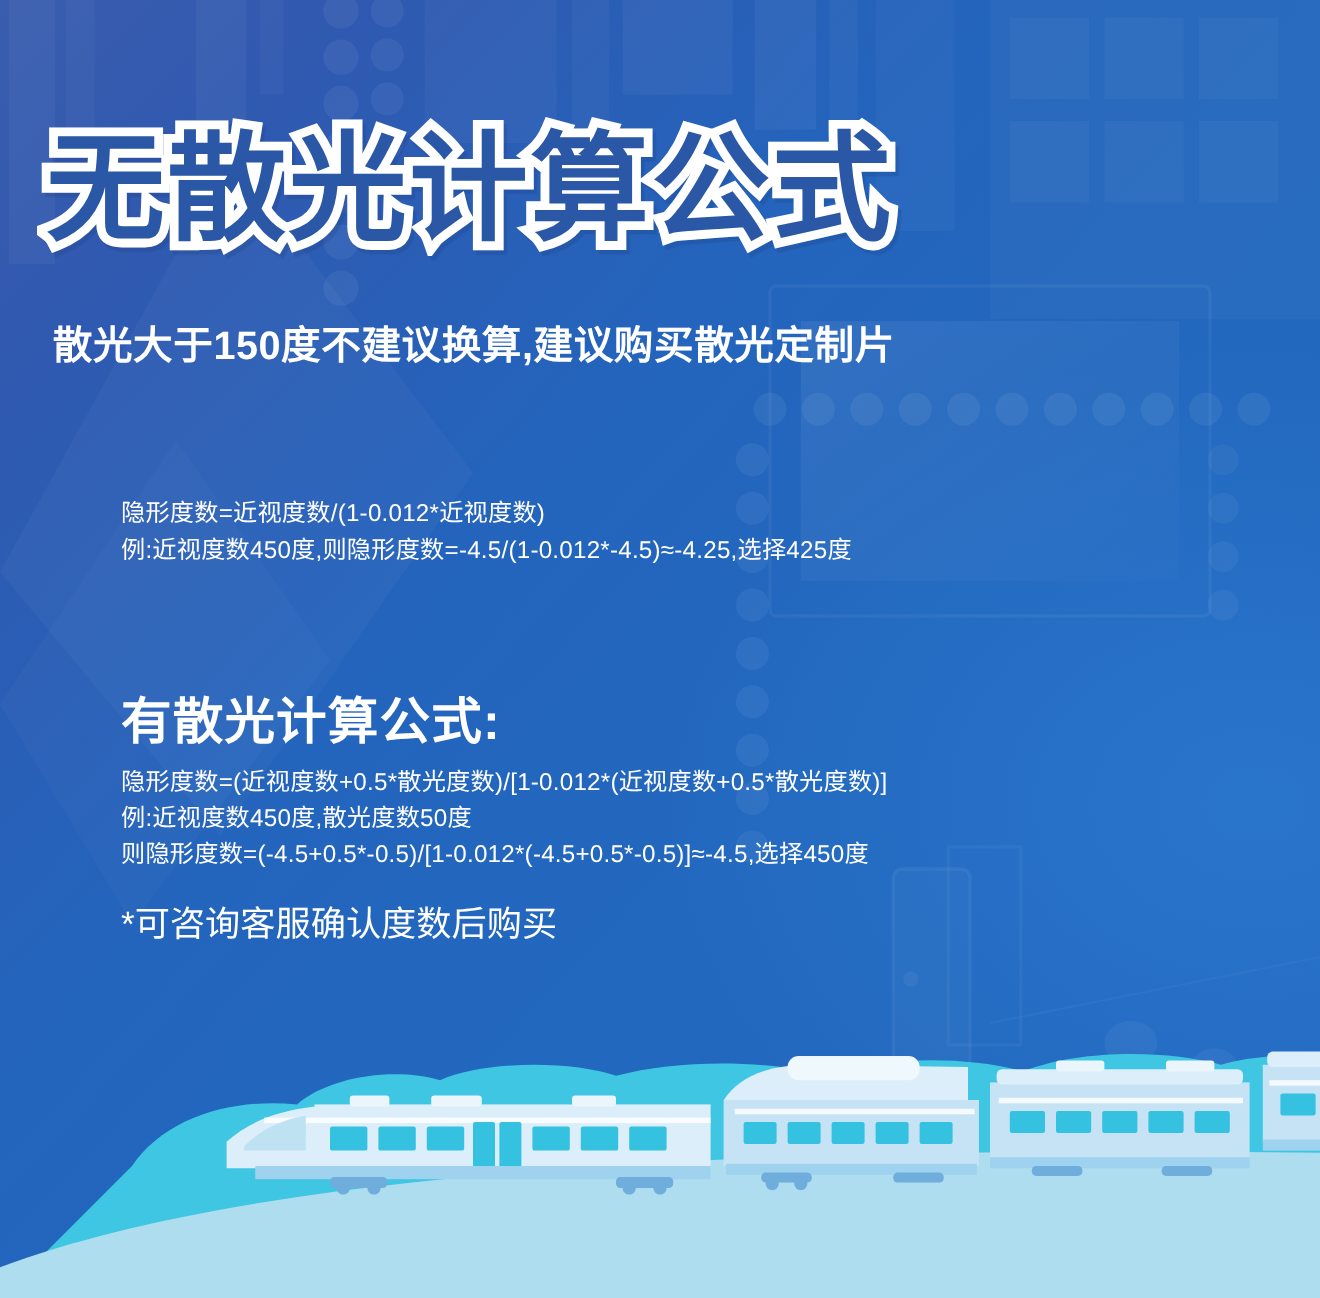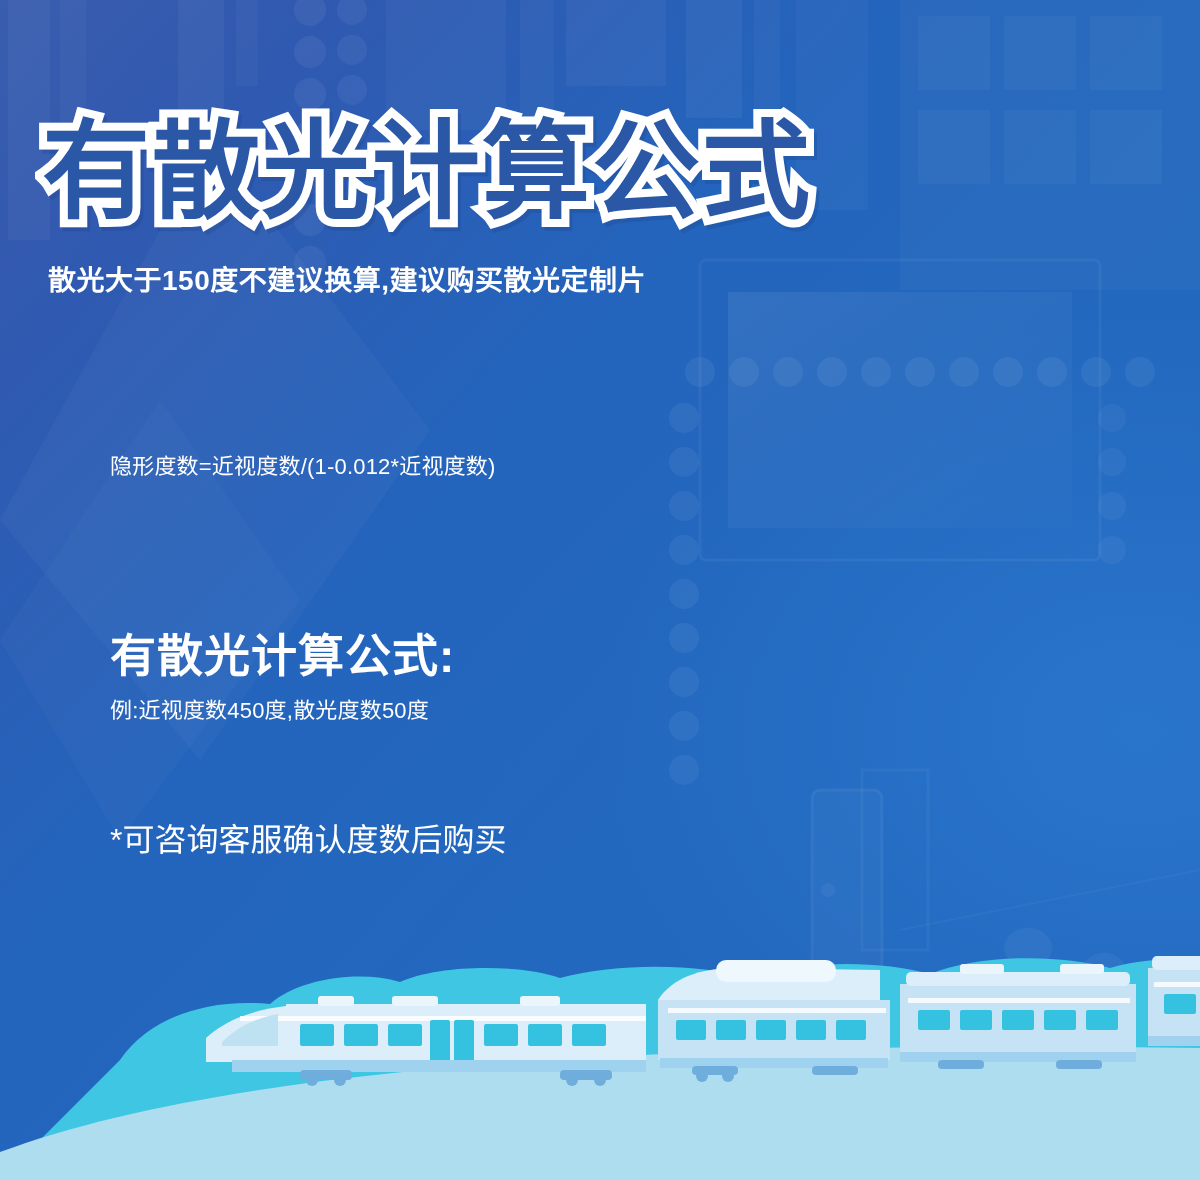--- a/index.html
+++ b/index.html
@@ -33,22 +33,22 @@
     position:absolute;left:42px;top:118px;
     font-size:108px;line-height:1.0;
     font-weight:700;letter-spacing:2px;
     color:#2A58A6;
     -webkit-text-stroke:16px #ffffff;
     paint-order:stroke fill;
     white-space:nowrap;
     filter:drop-shadow(3px 4px 0 rgba(20,50,110,.18));
   }
   .subtitle{
-    position:absolute;left:48px;top:264px;
-    font-size:28px;line-height:1.2;
+    position:absolute;left:48px;top:292px;
+    font-size:36px;line-height:1.2;
     font-weight:700;color:#ffffff;
     letter-spacing:.5px;white-space:nowrap;
   }
 
   .block{position:absolute;left:110px;}
   .block-a{top:450px;}
   .block-b{top:632px;}
 
   .sec-head{
     font-size:46px;line-height:1.08;
@@ -278,29 +278,32 @@
             <rect x="1148" y="134" width="80" height="10" fill="#9FD2EF"></rect>
           </g>
         </g>
 
       </g>
     </svg>
   </div>
 
   <div class="content">
 
-    <div class="title">有散光计算公式</div>
+    <div class="title">无散光计算公式</div>
 
     <div class="subtitle">散光大于150度不建议换算,建议购买散光定制片</div>
 
     <div class="block block-a">
       <p class="sec-line">隐形度数=近视度数/(1-0.012*近视度数)</p>
+      <p class="sec-line">例:近视度数450度,则隐形度数=-4.5/(1-0.012*-4.5)≈-4.25,选择425度</p>
     </div>
 
     <div class="block block-b">
       <h2 class="sec-head">有散光计算公式:</h2>
+      <p class="sec-line">隐形度数=(近视度数+0.5*散光度数)/[1-0.012*(近视度数+0.5*散光度数)]</p>
       <p class="sec-line">例:近视度数450度,散光度数50度</p>
+      <p class="sec-line">则隐形度数=(-4.5+0.5*-0.5)/[1-0.012*(-4.5+0.5*-0.5)]≈-4.5,选择450度</p>
     </div>
 
     <div class="note">*可咨询客服确认度数后购买</div>
 
   </div>
 </div>
 
 </body></html>

